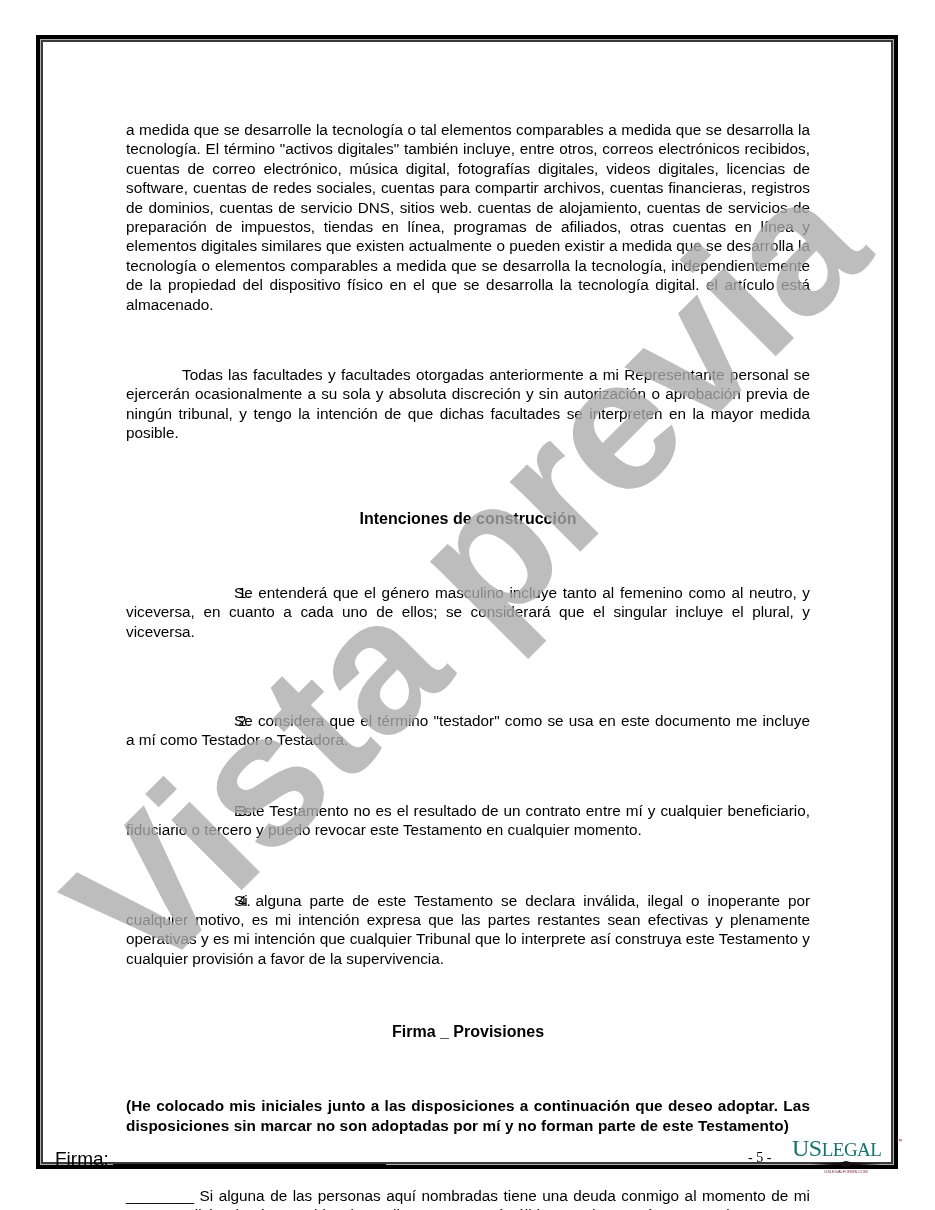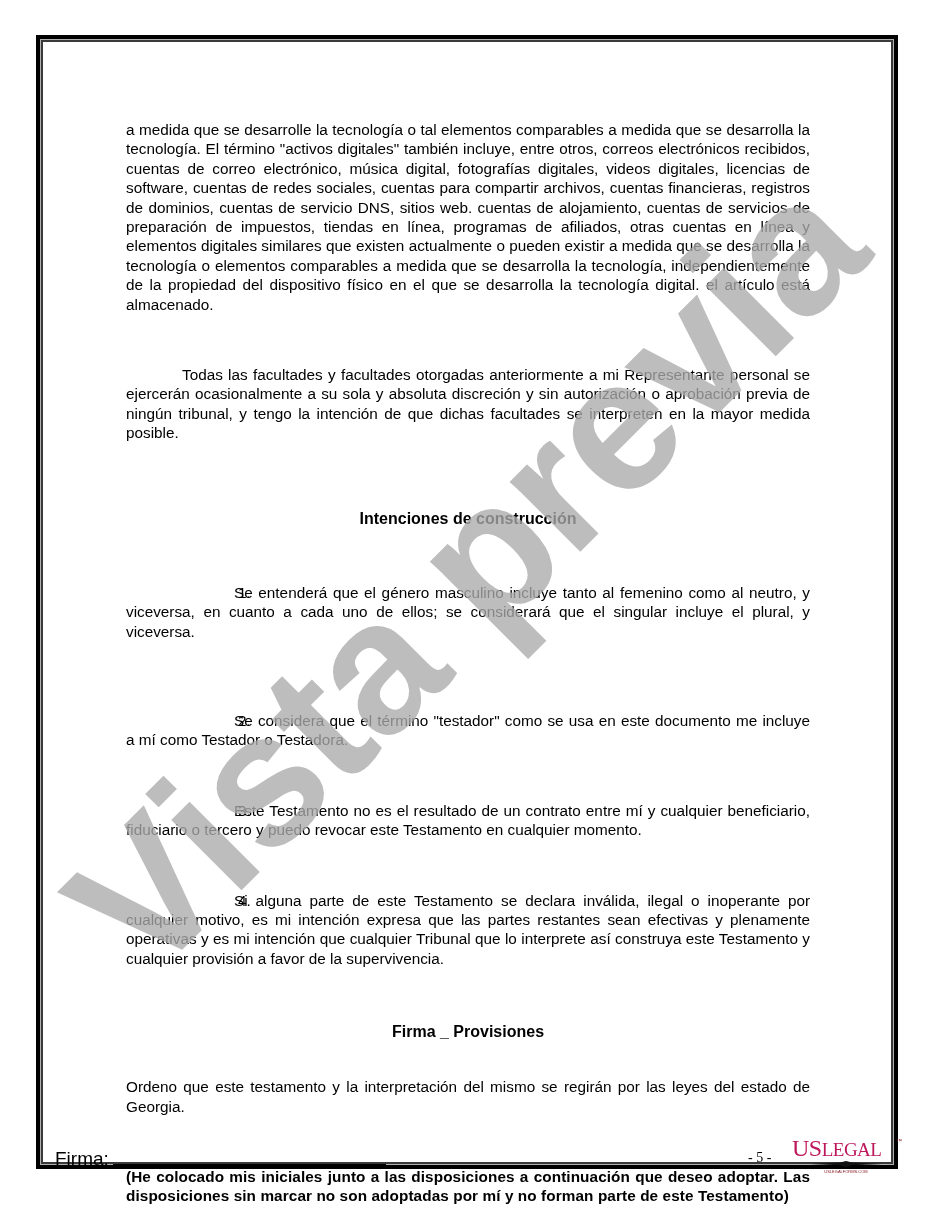--- a/index.html
+++ b/index.html
@@ -24,21 +24,21 @@
   .bold { font-weight: bold; letter-spacing: 0.1px; }
 
   .watermark { position: absolute; left: 465px; top: 575px; transform: translate(-50%, -50%) rotate(-45deg);
                font-family: "Liberation Sans", sans-serif; font-weight: bold; font-size: 188px;
                color: rgba(170,170,170,0.78); white-space: nowrap; pointer-events: none; letter-spacing: -2px; }
 
   .footer-sig { position: absolute; left: 55px; top: 1148px; font-size: 19px; }
   .footer-sig .line { display: inline-block; width: 273px; border-bottom: 1px solid #000; height: 14px; vertical-align: baseline; margin-left: 4px; }
   .page-num { position: absolute; left: 748px; top: 1150px; font-family: "Liberation Serif", serif; font-size: 14px; }
   .logo { position: absolute; left: 792px; top: 1136px; width: 110px; height: 38px; }
-  .logo-text { font-family: "Liberation Serif", serif; color: #be185d; font-size: 24px; letter-spacing: -0.5px; line-height: 24px; }
+  .logo-text { font-family: "Liberation Serif", serif; color: #0f766e; font-size: 24px; letter-spacing: -0.5px; line-height: 24px; }
   .logo-text small { font-size: 19px; }
   .logo-tm { position: absolute; right: 0; top: 2px; font-size: 6px; color: #8b1c24; }
   .logo-wing { position: absolute; left: 18px; top: 25px; width: 72px; height: 6px; }
   .logo-sub { position: absolute; left: 18px; top: 33px; width: 72px; font-size: 4px; color: #8b1c24; text-align: center; }
 </style>
 </head>
 <body>
 
 <div class="frame-outer"></div>
 <div class="frame-gap"></div>
@@ -59,21 +59,20 @@
   <div class="gap-2"></div>
   <p class="indent"><span class="num">2.</span><span>Se considera que el término "testador" como se usa en este documento me incluye a mí como Testador o Testadora.</span></p>
   <div class="gap-1"></div>
   <p class="indent"><span class="num">3.</span><span>Este Testamento no es el resultado de un contrato entre mí y cualquier beneficiario, fiduciario o tercero y puedo revocar este Testamento en cualquier momento.</span></p>
   <div class="gap-1"></div>
   <p class="indent"><span class="num">4.</span><span>Si alguna parte de este Testamento se declara inválida, ilegal o inoperante por cualquier motivo, es mi intención expresa que las partes restantes sean efectivas y plenamente operativas y es mi intención que cualquier Tribunal que lo interprete así construya este Testamento y cualquier provisión a favor de la supervivencia.</span></p>
   <div class="gap-2"></div>
 
   <div class="heading">Firma _ Provisiones</div>
   <div class="gap-1"></div>
-  <p>Ordeno que este testamento y la interpretación del mismo se regirán por las leyes del estado de Georgia.</p>
   <div class="gap-1"></div>
   <p class="bold">(He colocado mis iniciales junto a las disposiciones a continuación que deseo adoptar. Las disposiciones sin marcar no son adoptadas por mí y no forman parte de este Testamento)</p>
   <div class="gap-1"></div>
   <p><span>________</span> <span>Si alguna de las personas aquí nombradas tiene una deuda conmigo al momento de mi muerte y dicha deuda se evidencia mediante un Pagaré válido pagadero a mí, entonces la</span></p>
 </div>
 
 <div class="watermark">Vista previa</div>
 
 <div class="footer-sig">
   <span>Firma:</span><span class="line"></span>

